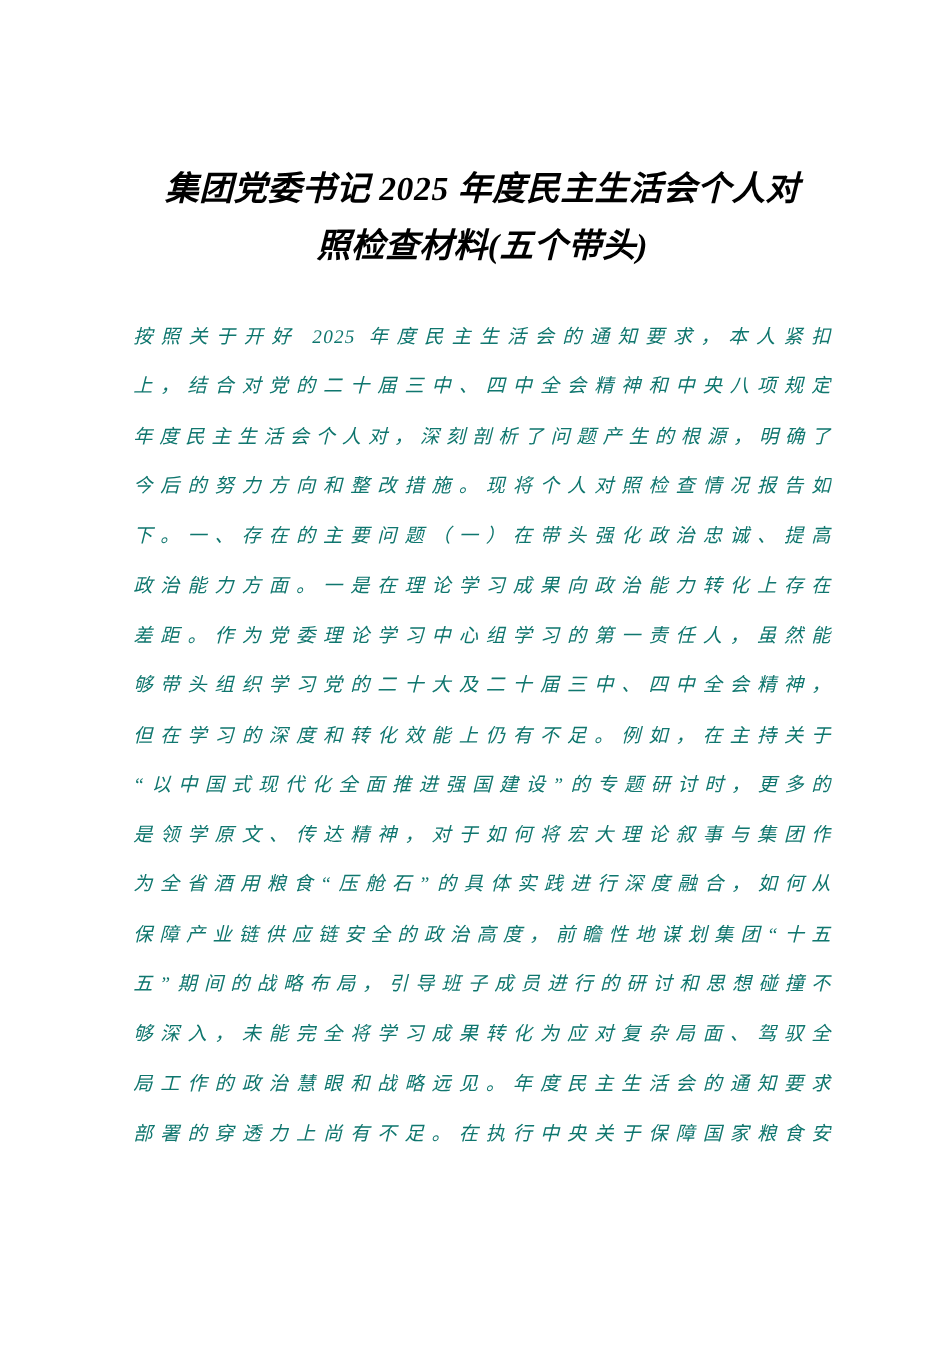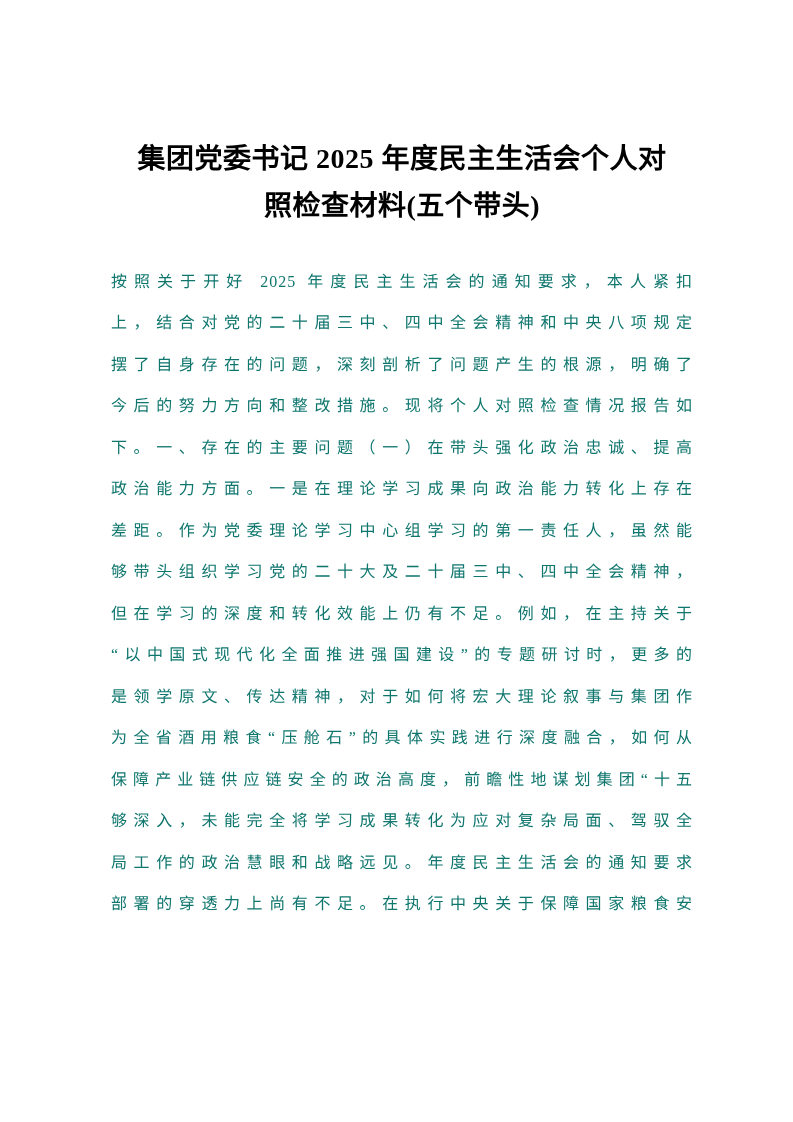--- a/index.html
+++ b/index.html
@@ -10,20 +10,21 @@
   .page {
     position: relative;
     width: 793px;
     height: 1122px;
     background: #ffffff;
     box-sizing: border-box;
     padding: 116px 100px 0 111px;
     overflow: hidden;
     font-family: "Liberation Serif", "DejaVu Serif", serif;
     color: #000000;
+    font-style: italic;
   }
   .doc-title {
     font-size: 28px;
     line-height: 47px;
     font-weight: 700;
     text-align: center;
     letter-spacing: 0.5px;
     color: #000000;
   }
   .doc-title .title-line {
@@ -52,29 +53,30 @@
 <div class="page">
 
   <h1 class="doc-title">
     <span class="title-line">集团党委书记 2025 年度民主生活会个人对</span>
     <span class="title-line">照检查材料(五个带头)</span>
   </h1>
 
   <div class="doc-body">
       <div class="body-line">按照关于开好 2025 年度民主生活会的通知要求，本人紧扣</div>
       <div class="body-line">上，结合对党的二十届三中、四中全会精神和中央八项规定</div>
-      <div class="body-line">摆了自身存在的问题，深刻剖析了问题产生的根源，明确了</div>
+      <div class="body-line">年度民主生活会个人对，深刻剖析了问题产生的根源，明确了</div>
       <div class="body-line">今后的努力方向和整改措施。现将个人对照检查情况报告如</div>
       <div class="body-line">下。一、存在的主要问题（一）在带头强化政治忠诚、提高</div>
       <div class="body-line">政治能力方面。一是在理论学习成果向政治能力转化上存在</div>
       <div class="body-line">差距。作为党委理论学习中心组学习的第一责任人，虽然能</div>
       <div class="body-line">够带头组织学习党的二十大及二十届三中、四中全会精神，</div>
       <div class="body-line">但在学习的深度和转化效能上仍有不足。例如，在主持关于</div>
       <div class="body-line">“以中国式现代化全面推进强国建设”的专题研讨时，更多的</div>
       <div class="body-line">是领学原文、传达精神，对于如何将宏大理论叙事与集团作</div>
       <div class="body-line">为全省酒用粮食“压舱石”的具体实践进行深度融合，如何从</div>
       <div class="body-line">保障产业链供应链安全的政治高度，前瞻性地谋划集团“十五</div>
+      <div class="body-line">五”期间的战略布局，引导班子成员进行的研讨和思想碰撞不</div>
       <div class="body-line">够深入，未能完全将学习成果转化为应对复杂局面、驾驭全</div>
       <div class="body-line">局工作的政治慧眼和战略远见。年度民主生活会的通知要求</div>
       <div class="body-line">部署的穿透力上尚有不足。在执行中央关于保障国家粮食安</div>
     </div>
 
 </div>
 
 </body></html>

